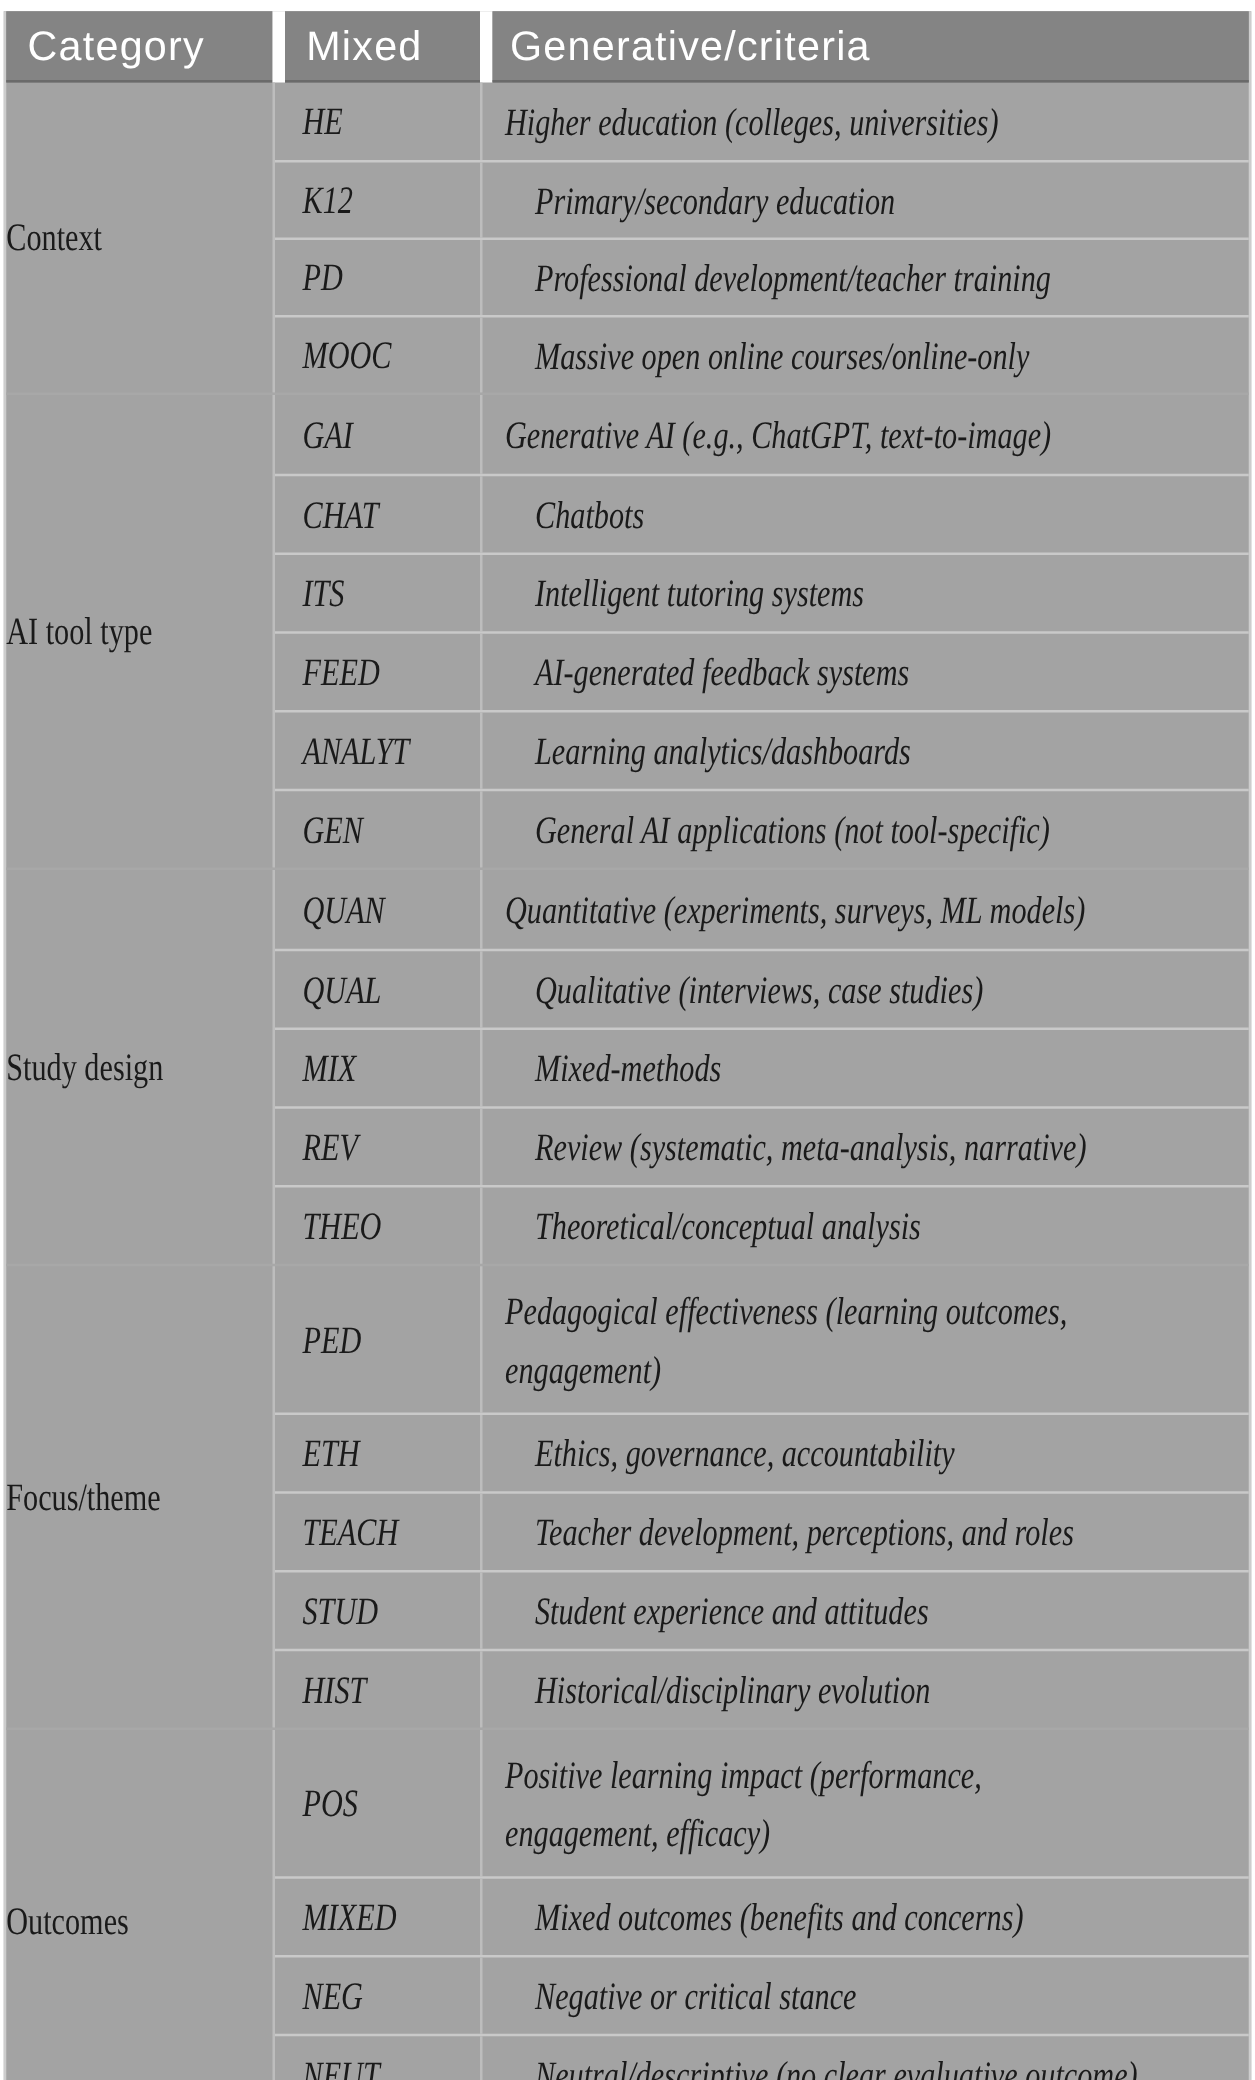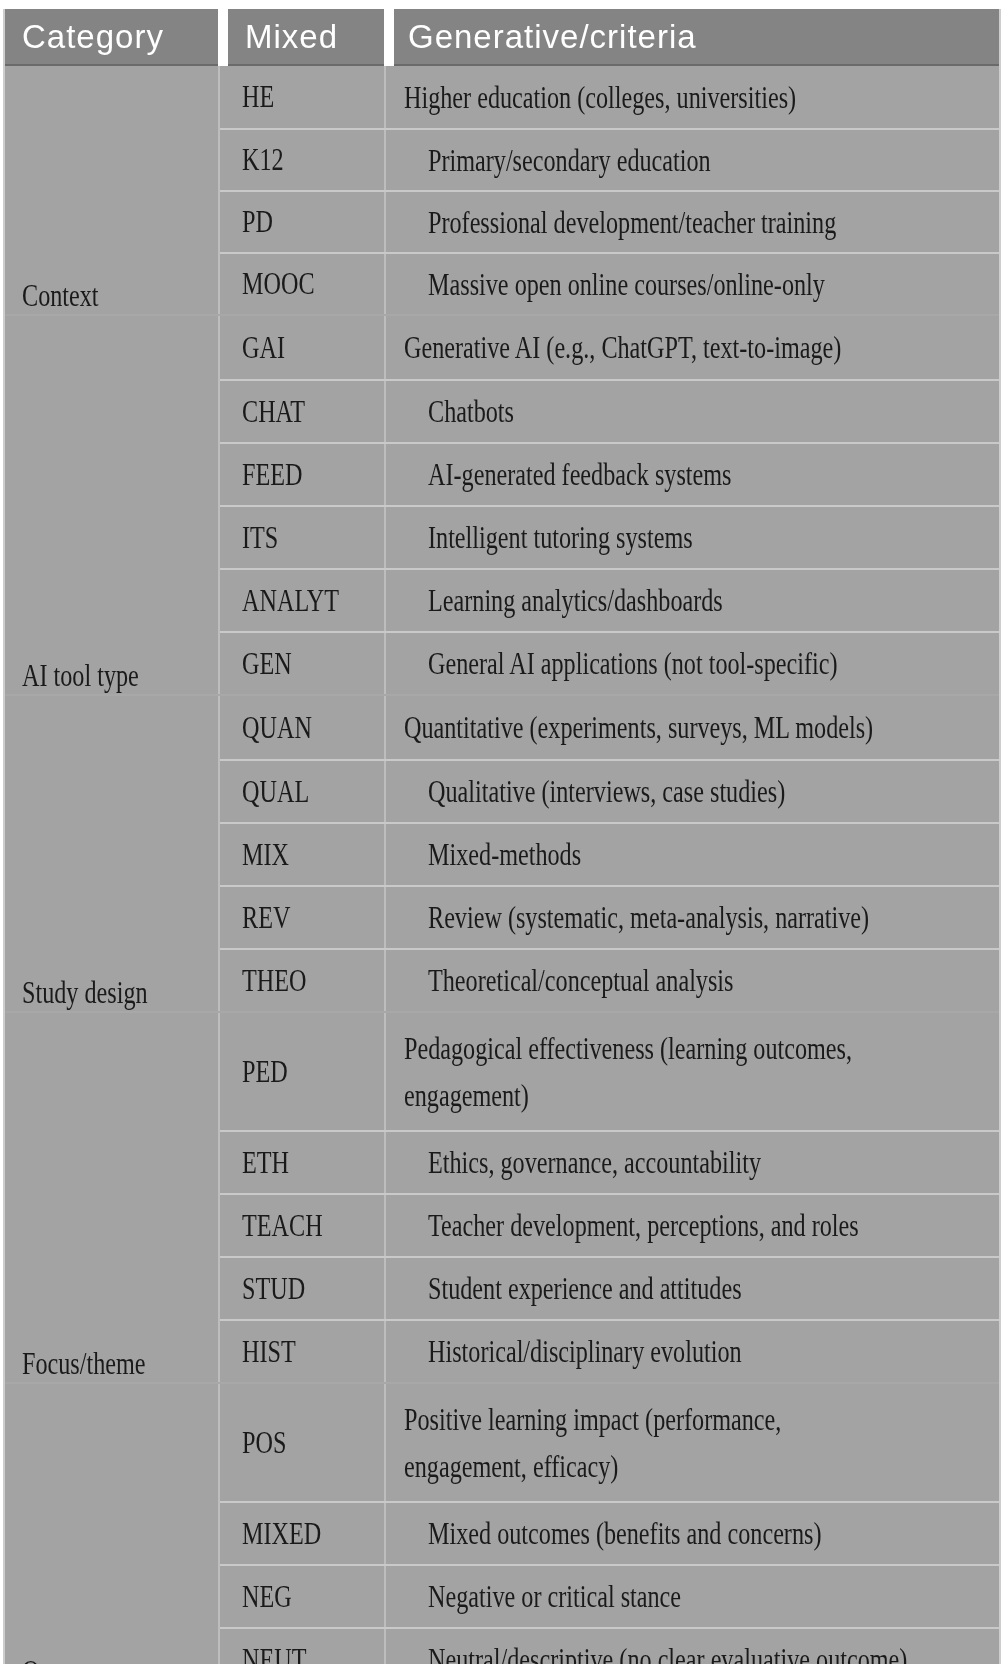--- a/index.html
+++ b/index.html
@@ -36,23 +36,23 @@
   .hgap{width:10px;background:#ffffff;}
   .th-code{width:156px;padding-left:17px;}
   .th-def{flex:1;padding-left:14px;}
 
   
   .section{display:flex;}
   .section + .section{border-top:2px solid var(--section-line);}
   .cat-cell{
     width:215px;box-sizing:border-box;flex:none;
     border-right:2px solid var(--v-line);
-    display:flex;align-items:flex-end;padding-left:17px;
-  }
-  .rows{flex:1;display:flex;flex-direction:column;min-width:0;}
+    display:flex;align-items:center;
+  }
+  .rows{flex:1;display:flex;flex-direction:column;min-width:0;font-style:italic;}
   .row{display:flex;height:63px;box-sizing:border-box;}
   .s0 .row{height:62px;}
   .row.tall{height:117px;}
   .row + .row{border-top:2px solid var(--row-line);gap:24px;}
   .code-cell{
     width:166px;box-sizing:border-box;flex:none;
     border-right:2px solid var(--v-line);
     display:flex;align-items:center;padding-left:22px;
   }
   .def-cell{flex:1;min-width:0;display:flex;flex-direction:column;justify-content:center;padding-left:18px;}
@@ -137,33 +137,33 @@
     <div class="code-cell">
       <span class="txt code-label">CHAT</span>
     </div>
     <div class="def-cell">
               <span class="line">Chatbots</span>
             </div>
   </div>
 
   <div class="row">
     <div class="code-cell">
+      <span class="txt code-label">ITS</span>
+    </div>
+    <div class="def-cell">
+              <span class="line">Intelligent tutoring systems</span>
+            </div>
+  </div>
+
+  <div class="row">
+    <div class="code-cell">
       <span class="txt code-label">FEED</span>
     </div>
     <div class="def-cell">
               <span class="line">AI-generated feedback systems</span>
-            </div>
-  </div>
-
-  <div class="row">
-    <div class="code-cell">
-      <span class="txt code-label">ITS</span>
-    </div>
-    <div class="def-cell">
-              <span class="line">Intelligent tutoring systems</span>
             </div>
   </div>
 
   <div class="row">
     <div class="code-cell">
       <span class="txt code-label">ANALYT</span>
     </div>
     <div class="def-cell">
               <span class="line">Learning analytics/dashboards</span>
             </div>

